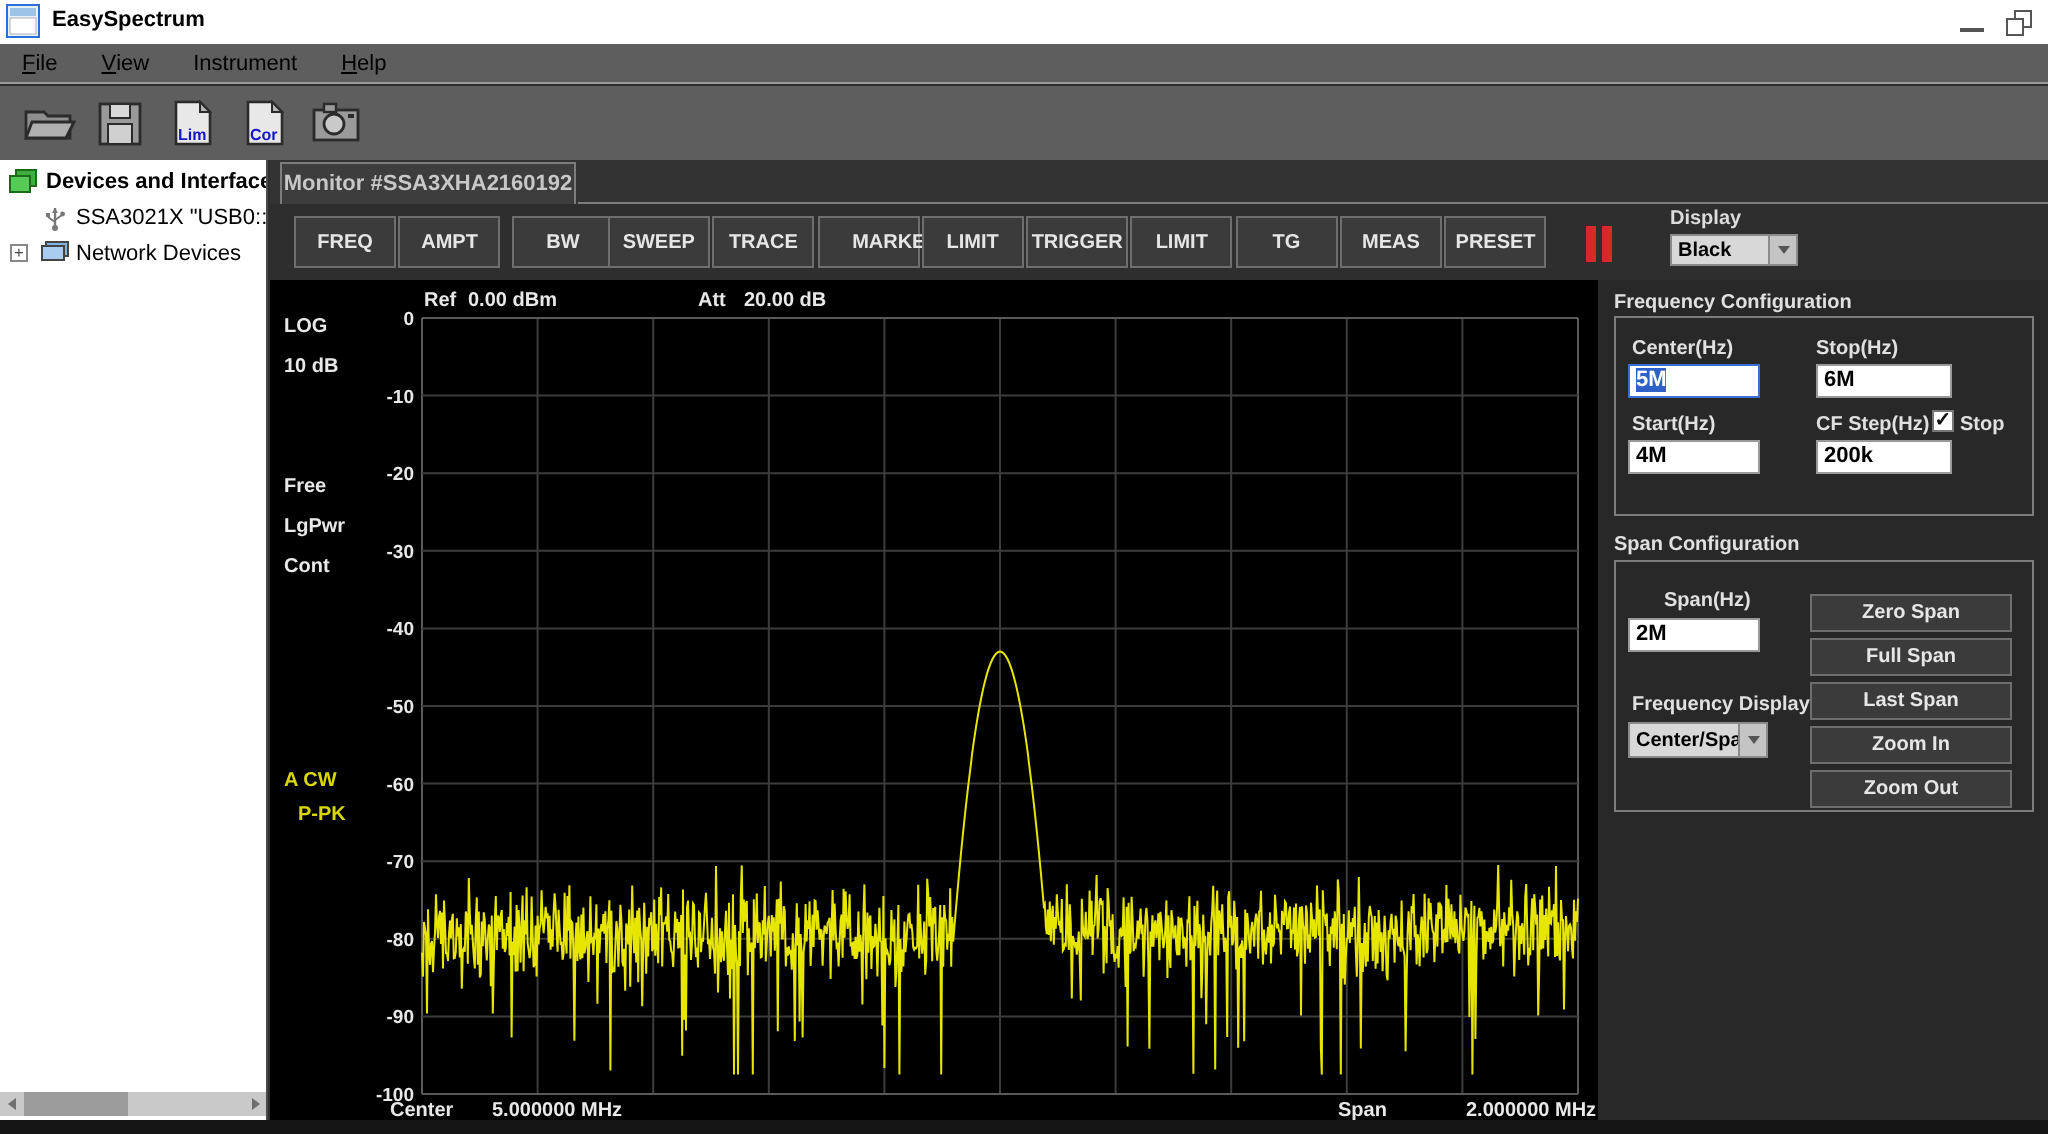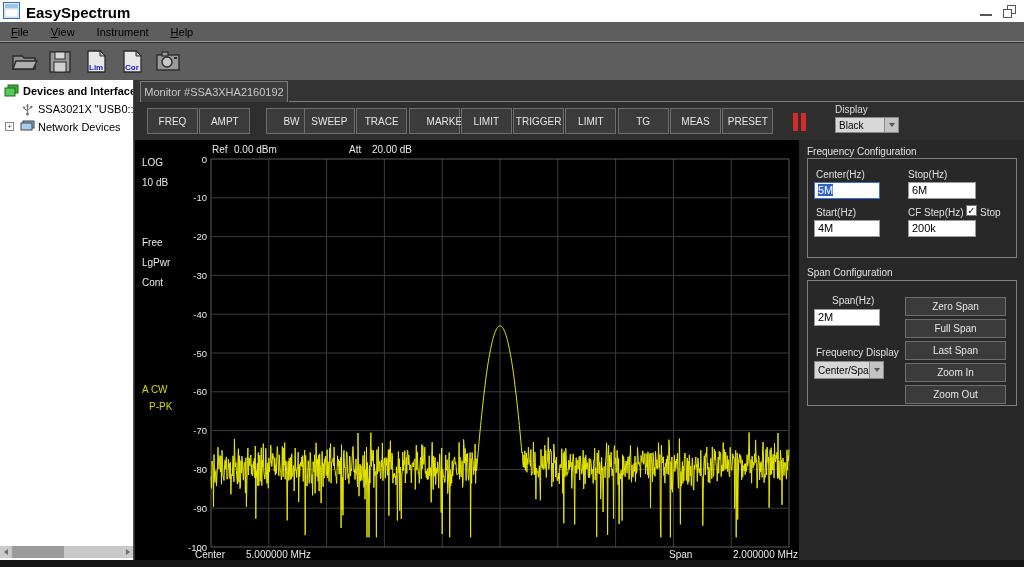--- a/index.html
+++ b/index.html
@@ -3,21 +3,21 @@
 <meta charset="utf-8">
 <style>
   * { margin:0; padding:0; box-sizing:border-box; }
   html,body { width:1024px; height:567px; background:#000; }
   body { font-family:"Liberation Sans", sans-serif; position:relative; overflow:hidden; }
   .window { position:absolute; left:0; top:0; width:1024px; height:567px; background:#2e2e2e; }
 
   
   .titlebar { position:absolute; left:0; top:0; width:1024px; height:22px; background:#ffffff; }
   .titlebar .app-icon { position:absolute; left:3px; top:2px; width:17px; height:17px; }
-  .titlebar .title { position:absolute; left:26px; top:4px; font-size:15px; font-weight:bold; color:#000; }
+  .titlebar .title { position:absolute; left:26px; top:4px; font-size:11px; font-weight:bold; color:#000; }
   .win-btn { position:absolute; top:2px; width:20px; height:18px; cursor:default; }
   .btn-min { right:28px; }
   .btn-min .bar { position:absolute; left:4px; top:12px; width:12px; height:2px; background:#555; }
   .btn-restore { right:4px; }
   .btn-restore .sq1 { position:absolute; left:7px; top:3px; width:9px; height:9px; border:1px solid #555; background:#fff; }
   .btn-restore .sq2 { position:absolute; left:3px; top:7px; width:9px; height:9px; border:1px solid #555; background:#fff; }
 
   
   .menubar { position:absolute; left:0; top:22px; width:1024px; height:20px; background:#5e5e5e; border-bottom:1px solid #9a9a9a; display:flex; align-items:center; }
   .menu-item { font-size:11px; color:#000; padding:0 11px; height:100%; display:flex; align-items:center; }
@@ -39,21 +39,21 @@
 
   
   .tree-hscroll { position:absolute; left:0; bottom:2px; width:134px; height:12px; background:#c9c9c9; }
   .hs-arrow { position:absolute; top:0; width:12px; height:12px; display:flex; align-items:center; justify-content:center; }
   .hs-left { left:0; } .hs-right { right:0; }
   .tri-l { width:0; height:0; border-top:3px solid transparent; border-bottom:3px solid transparent; border-right:4px solid #6e6e6e; }
   .tri-r { width:0; height:0; border-top:3px solid transparent; border-bottom:3px solid transparent; border-left:4px solid #6e6e6e; }
   .hs-thumb { position:absolute; left:12px; top:0; width:52px; height:12px; background:#9b9b9b; }
 
   
-  .content { position:absolute; left:135px; top:80px; width:889px; height:480px; background:#2e2e2e; }
+  .content { position:absolute; left:135px; top:80px; width:889px; height:480px; background:#2e2e2e;font-weight:bold; }
 
   
   .tabstrip { position:absolute; left:0; top:0; width:889px; height:22px; background:#333333; }
   .tab { position:absolute; left:5px; top:1px; width:148px; height:21px; background:#3d3d3d; border:1px solid #7d7d7d; border-bottom:none; color:#c8c8c8; font-size:11px; display:flex; align-items:center; justify-content:center; }
   .tabline { position:absolute; left:154px; right:0; bottom:0; height:1px; background:#7d7d7d; }
 
   
   .controls-row { position:absolute; left:0; top:22px; width:889px; height:38px; background:#2e2e2e; }
   .ctrl-btn { position:absolute; top:6px; height:26px; width:51px; background:#3b3b3b; border:1px solid #6e6e6e; color:#e6e6e6; font-size:10px; font-family:"Liberation Sans",sans-serif; display:flex; align-items:center; justify-content:center; }
   .pause-ic { position:absolute; left:658px; top:11px; width:14px; height:18px; }
@@ -196,21 +196,21 @@
         <div class="display-label">Display</div>
         <div class="combo">
           <span>Black</span>
           <div class="chev">
               <div class="chev-tri"></div>
             </div>
         </div>
       </div>
     <div class="ctrl-btn" style="left: 12px;">FREQ</div>
         <div class="ctrl-btn" style="left: 64.3px;">AMPT</div>
-        <div class="ctrl-btn" style="left: 131px;">BW</div>
+        <div class="ctrl-btn" style="left: 121px;">BW</div>
         <div class="ctrl-btn" style="left: 168.9px;">SWEEP</div>
         <div class="ctrl-btn" style="left: 221.2px;">TRACE</div>
         <div class="ctrl-btn" style="left: 273.5px; padding-left: 28px;">MARKER</div>
         <div class="ctrl-btn" style="left: 325.8px;">LIMIT</div>
         <div class="ctrl-btn" style="left: 378.1px;">TRIGGER</div>
         <div class="ctrl-btn" style="left: 430.4px;">LIMIT</div>
         <div class="ctrl-btn" style="left: 482.7px;">TG</div>
         <div class="ctrl-btn" style="left: 535px;">MEAS</div>
         <div class="ctrl-btn" style="left: 587.3px;">PRESET</div>
       </div>

